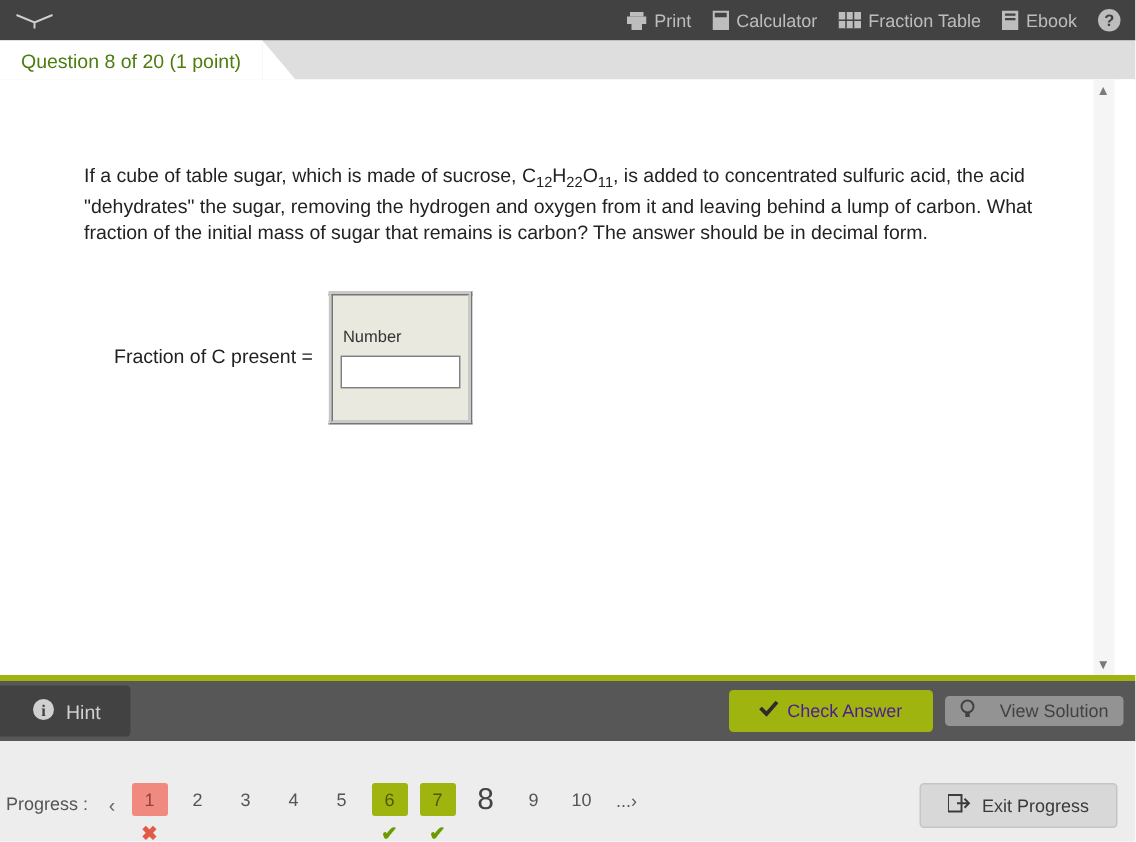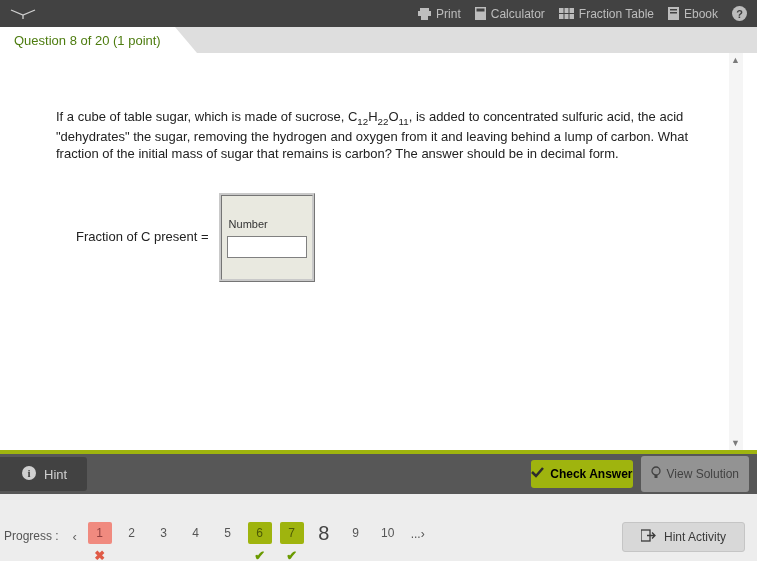--- a/index.html
+++ b/index.html
@@ -27,22 +27,22 @@
   .number-box input { width: 100%; height: 22px; border: 1px solid #808080; background: #fff; padding: 2px 3px; font-size: 13px; }
   .scroll-track { position:absolute; right:0; top:0; bottom:0; width:14px; background:#f5f5f5; }
   .scroll-caret { position:absolute; left:2px; font-size:9px; color:#7a7a7a;}
   .scroll-caret.up { top:2px; }
   .scroll-caret.down { bottom:2px; }
   
   .green-strip { height: 4px; background: #9fb40e; }
   .action-bar { height: 40px; background: #575757; display: flex; align-items: center; padding: 0 8px; }
   .hint-btn { background: #424242; color: #d0d0d0; height: 34px; padding: 0 20px 0 12px; display: inline-flex; align-items: center; gap: 8px; font-size: 13px; border-top-right-radius: 3px; border-bottom-right-radius:3px; margin-left:-8px; padding-left:22px;}
   .action-spacer { flex: 1; }
-  .check-btn { background: #9fb40e; color: #000000; height: 28px; padding: 0 0; display: inline-flex; align-items: center; gap: 6px; font-size: 12px; font-weight: bold; border-radius: 3px; cursor: pointer; margin-right: 8px; }
-  .view-btn { background: #9e9e9e; color: #3e3e3e; height: 36px; padding: 0 10px; display: inline-flex; align-items: center; gap: 6px; font-size: 12px; border-radius: 3px; cursor: pointer; opacity:0.85;justify-content:center;}
+  .check-btn { background: #9fb40e; color: #4c1d95; height: 28px; padding: 0 20px; display: inline-flex; align-items: center; gap: 6px; font-size: 12px; font-weight: normal; border-radius: 3px; cursor: pointer; margin-right: 8px; }
+  .view-btn { background: #9e9e9e; color: #3e3e3e; height: 20px; padding: 0 10px; display: inline-flex; align-items: center; gap: 17px; font-size: 12px; border-radius: 3px; cursor: pointer; opacity:0.85;justify-content:center;}
   
   .progress-bar { height: 72px; background: #ededed; display: flex; align-items: flex-start; padding: 28px 12px 0 4px; font-size: 12px; color: #555; }
   .progress-label { padding-top:7px; padding-right:6px; }
   .pg-nav { width: 20px; height: 22px; display:inline-flex; align-items:center; justify-content:center; font-size:13px; color:#666; cursor:pointer; margin-top:3px;}
   .pg-items { display: flex; align-items: flex-start; gap: 2px; }
   .pg-cell { width: 30px; display:flex; flex-direction:column; align-items:center; gap:4px;}
   .pg-num { width: 24px; height: 22px; display:inline-flex; align-items:center; justify-content:center; font-size:12px; color:#555; border-radius:2px;}
   .pg-num.wrong { background:#f08a7f; color:#924040;}
   .pg-num.correct { background:#9fb40e; color:#4d5a06;}
   .pg-num.current { font-size:20px; color:#444; font-weight:normal;}
@@ -202,15 +202,15 @@
         <div class="pg-mark"></div>
       </div>
     </div>
   <span class="more"><span>...</span>›</span>
   <div class="prog-spacer"></div>
   <div class="exit-btn">
     <span><svg width="15" height="13" viewBox="0 0 15 13">
           <rect x="0" y="1" width="9" height="11" fill="none" stroke="#3a3a3a" stroke-width="1.3"></rect>
           <path d="M6 6.5 L14 6.5 M11 3.5 L14 6.5 L11 9.5" fill="none" stroke="#3a3a3a" stroke-width="1.3"></path>
         </svg></span>
-    <span>Hint Activity</span>
+    <span>Exit Progress</span>
   </div>
 </div>
 
 </body></html>

